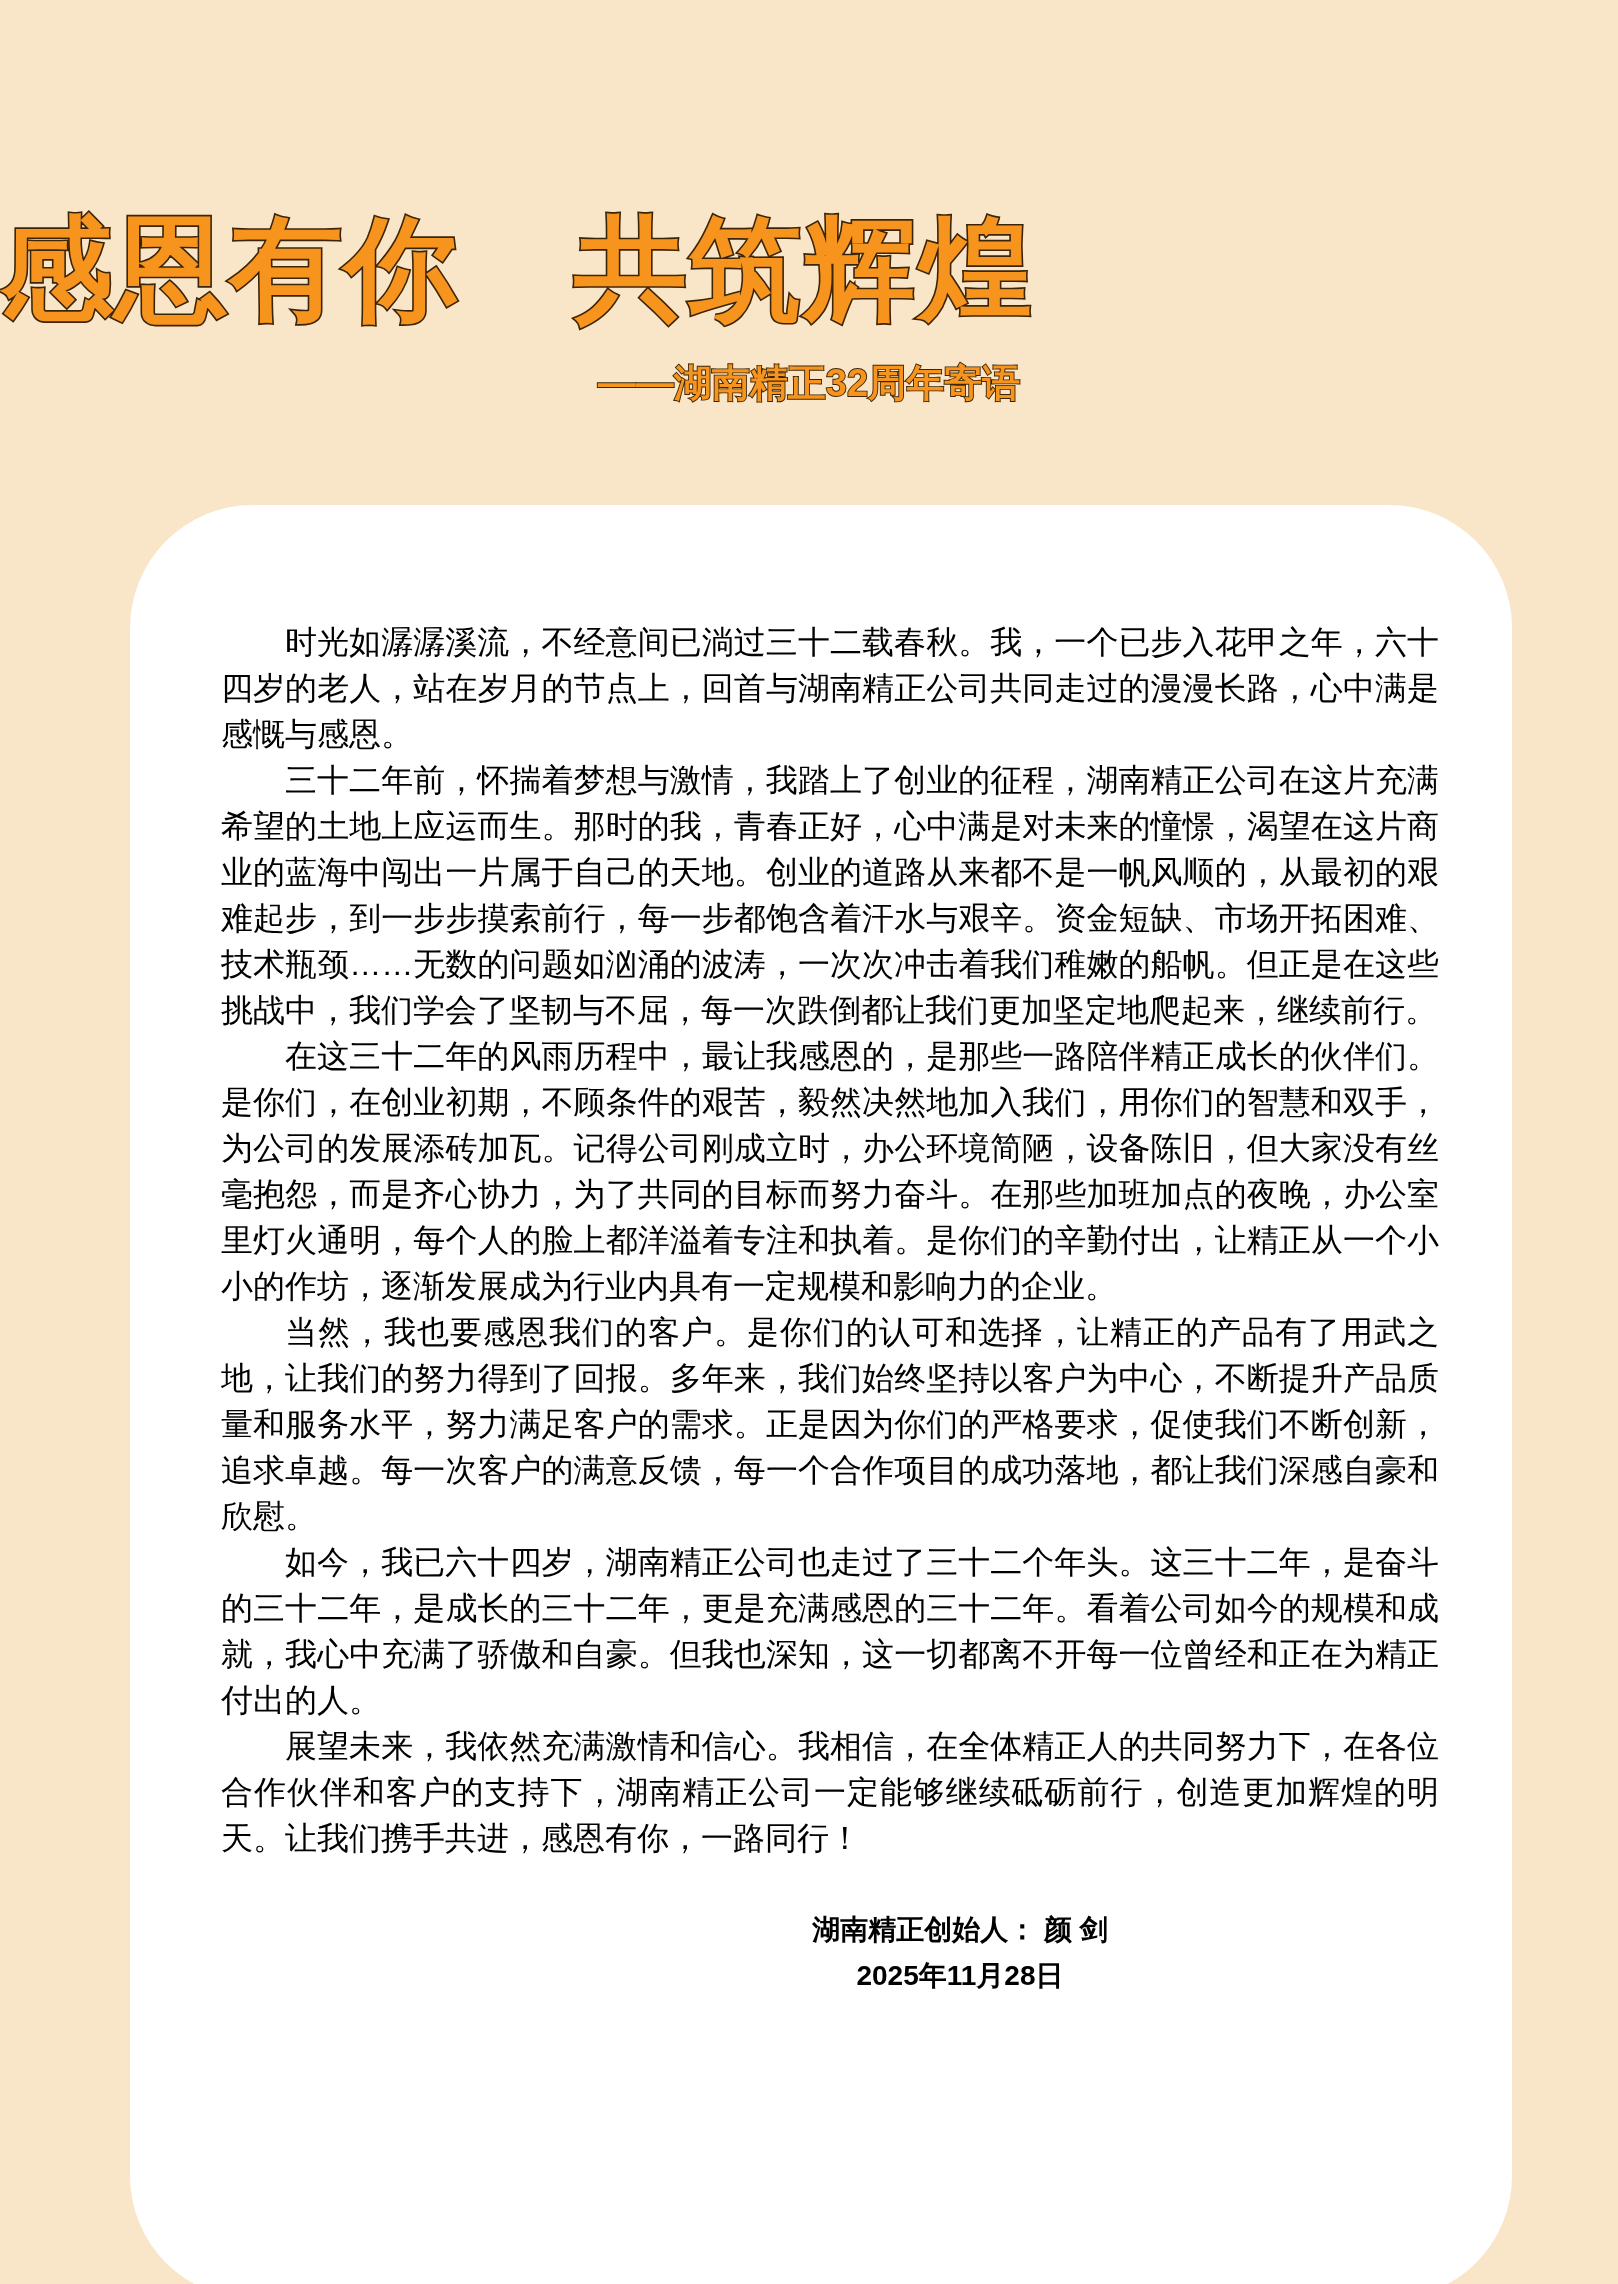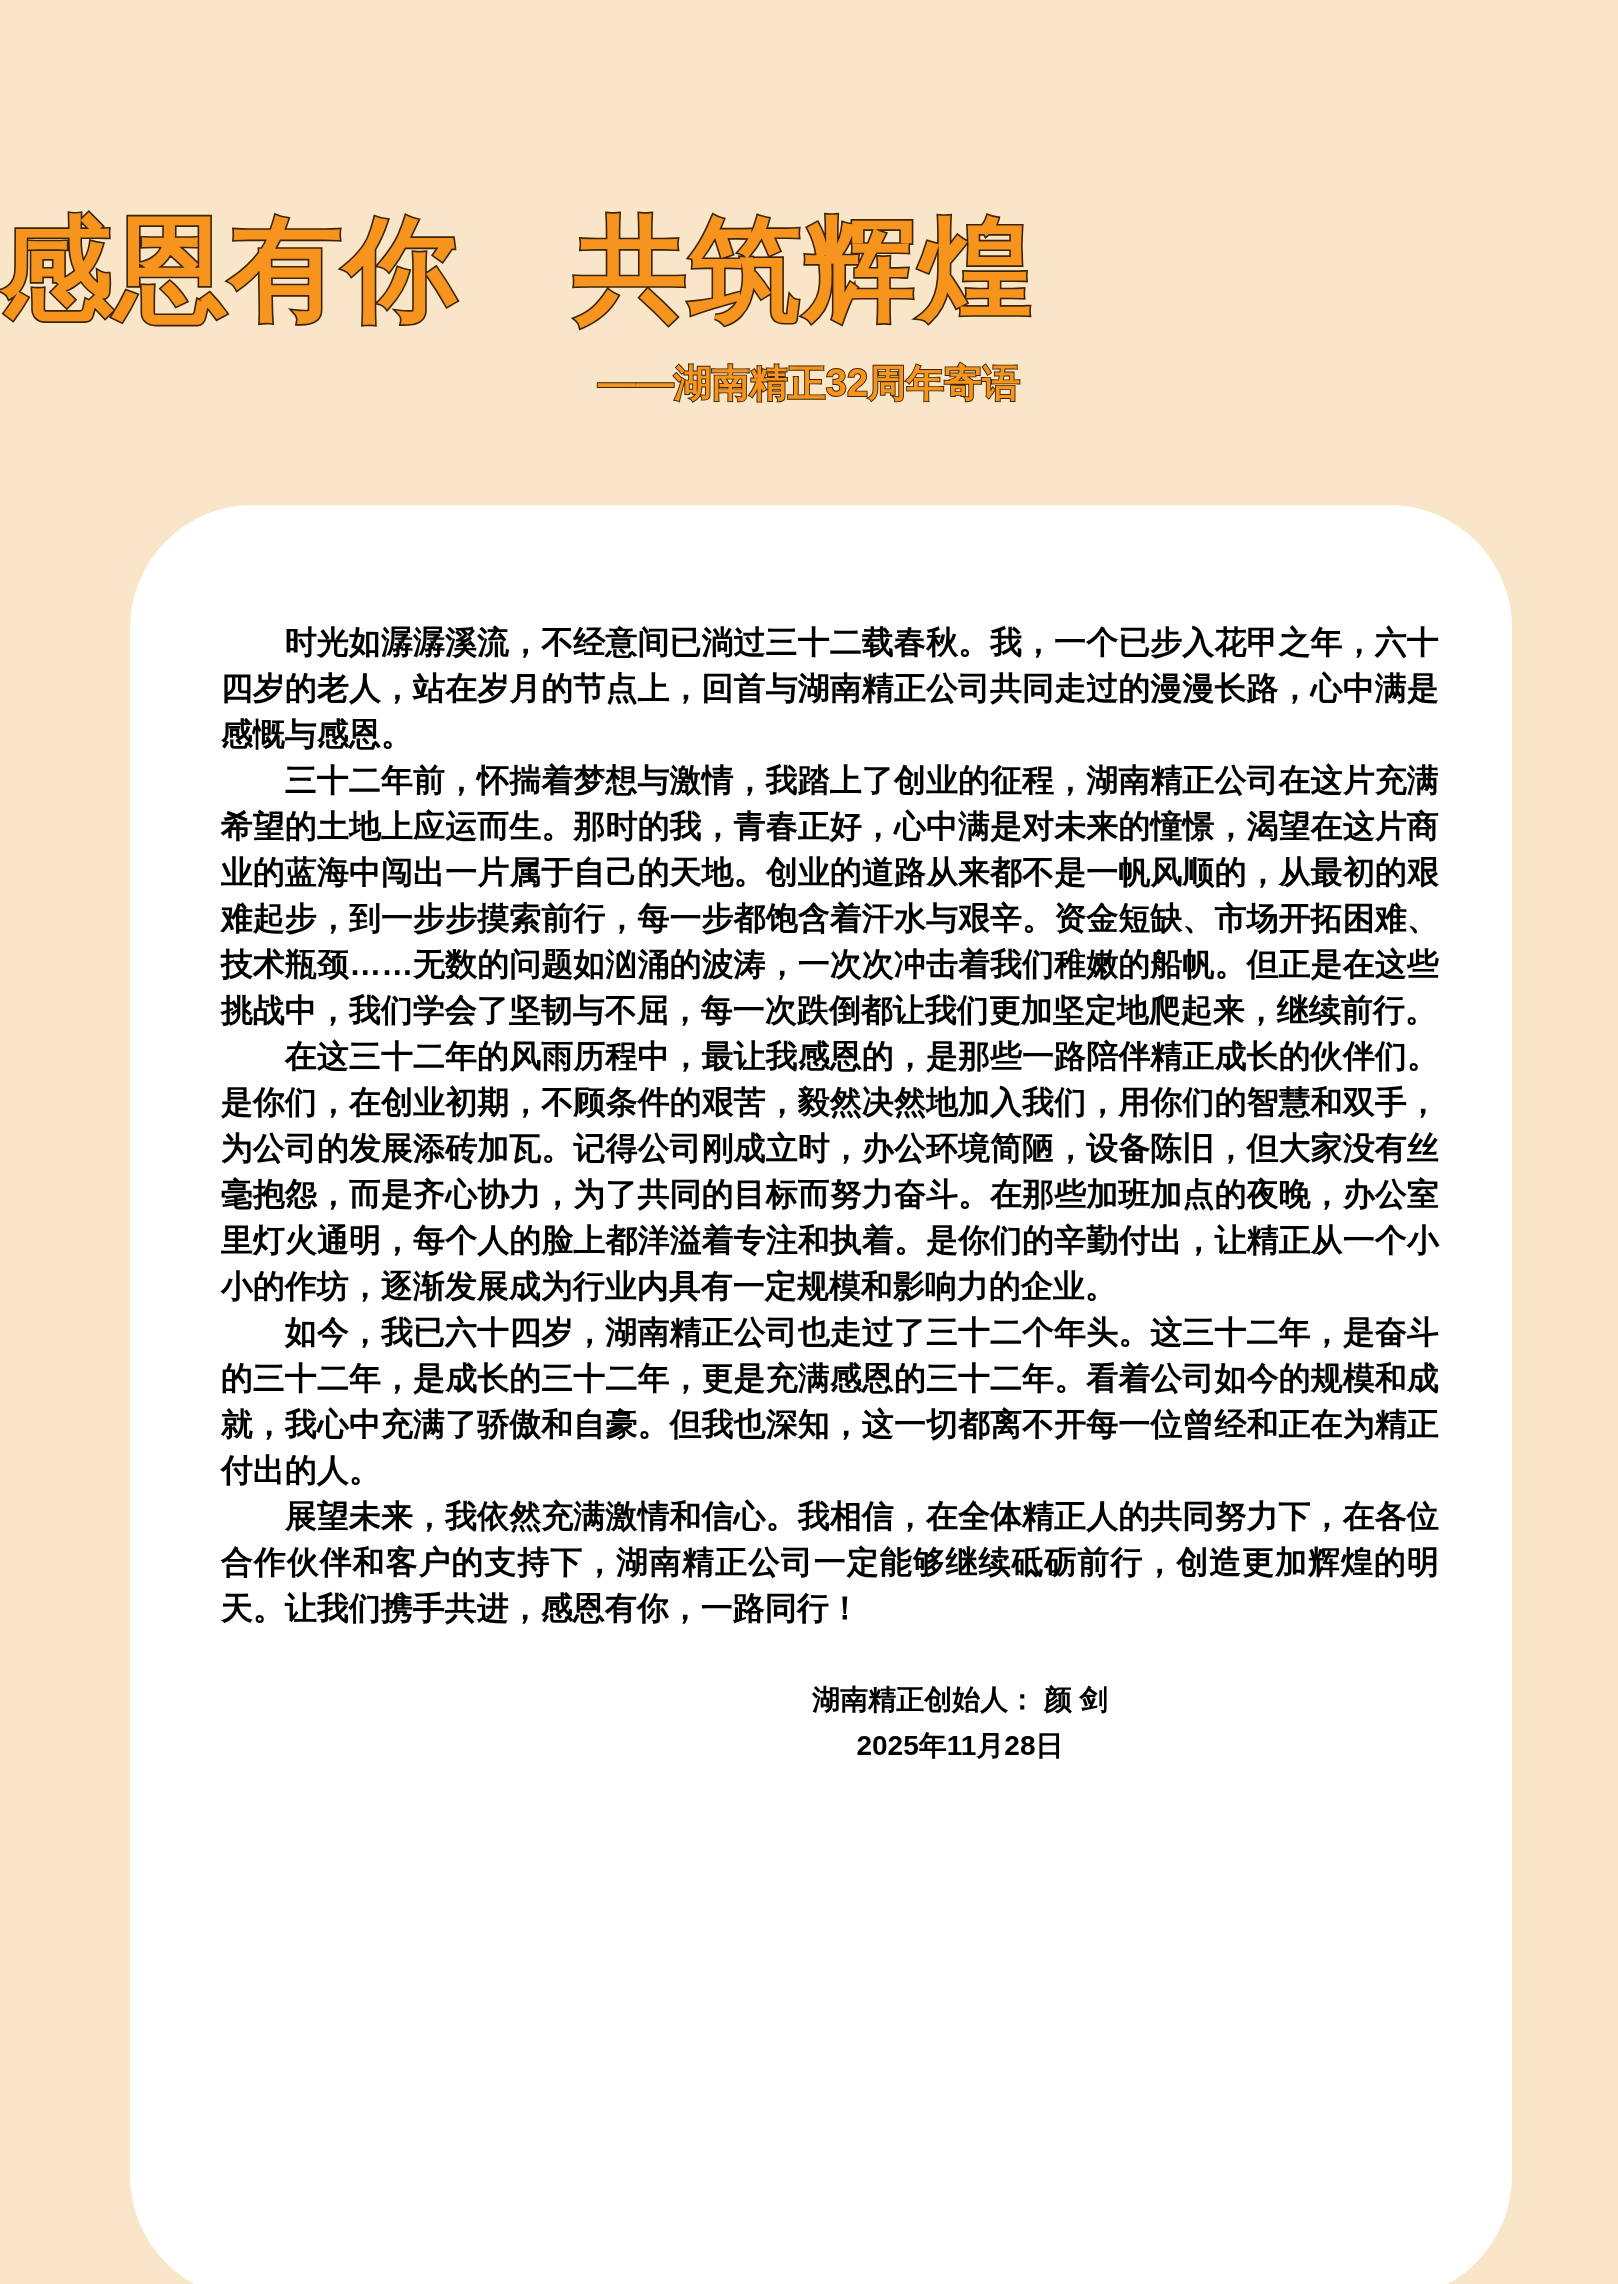--- a/index.html
+++ b/index.html
@@ -43,21 +43,21 @@
     margin-left:130px;
     width:1382px;
     height:1794px;
     background:var(--card);
     border-radius:123px;
     padding:114px 73px 69px 91px;
   }
   .letter-body p{
     font-size:32px;
     line-height:46px;
-    font-weight:bold;
+    font-weight:normal;
     color:var(--ink);
     text-indent:2em;
     text-align:justify;
   }
   .signature-block{
     margin-top:46px;
     margin-left:260px;
     text-align:center;
   }
   .signature-block div{
@@ -72,20 +72,21 @@
 <body>
 
 <h1 class="poster-title">感恩有你　共筑辉煌</h1>
 <h2 class="poster-subtitle">——湖南精正32周年寄语</h2>
 
 <div class="letter-card">
   <div class="letter-body">
     <p>时光如潺潺溪流，不经意间已淌过三十二载春秋。我，一个已步入花甲之年，六十四岁的老人，站在岁月的节点上，回首与湖南精正公司共同走过的漫漫长路，心中满是感慨与感恩。</p>
     <p>三十二年前，怀揣着梦想与激情，我踏上了创业的征程，湖南精正公司在这片充满希望的土地上应运而生。那时的我，青春正好，心中满是对未来的憧憬，渴望在这片商业的蓝海中闯出一片属于自己的天地。创业的道路从来都不是一帆风顺的，从最初的艰难起步，到一步步摸索前行，每一步都饱含着汗水与艰辛。资金短缺、市场开拓困难、技术瓶颈……无数的问题如汹涌的波涛，一次次冲击着我们稚嫩的船帆。但正是在这些挑战中，我们学会了坚韧与不屈，每一次跌倒都让我们更加坚定地爬起来，继续前行。</p>
     <p>在这三十二年的风雨历程中，最让我感恩的，是那些一路陪伴精正成长的伙伴们。是你们，在创业初期，不顾条件的艰苦，毅然决然地加入我们，用你们的智慧和双手，为公司的发展添砖加瓦。记得公司刚成立时，办公环境简陋，设备陈旧，但大家没有丝毫抱怨，而是齐心协力，为了共同的目标而努力奋斗。在那些加班加点的夜晚，办公室里灯火通明，每个人的脸上都洋溢着专注和执着。是你们的辛勤付出，让精正从一个小小的作坊，逐渐发展成为行业内具有一定规模和影响力的企业。</p>
+    <p>当然，我也要感恩我们的客户。是你们的认可和选择，让精正的产品有了用武之地，让我们的努力得到了回报。多年来，我们始终坚持以客户为中心，不断提升产品质量和服务水平，努力满足客户的需求。正是因为你们的严格要求，促使我们不断创新，追求卓越。每一次客户的满意反馈，每一个合作项目的成功落地，都让我们深感自豪和欣慰。</p>
     <p>如今，我已六十四岁，湖南精正公司也走过了三十二个年头。这三十二年，是奋斗的三十二年，是成长的三十二年，更是充满感恩的三十二年。看着公司如今的规模和成就，我心中充满了骄傲和自豪。但我也深知，这一切都离不开每一位曾经和正在为精正付出的人。</p>
     <p>展望未来，我依然充满激情和信心。我相信，在全体精正人的共同努力下，在各位合作伙伴和客户的支持下，湖南精正公司一定能够继续砥砺前行，创造更加辉煌的明天。让我们携手共进，感恩有你，一路同行！</p>
   </div>
   <div class="signature-block">
     <div>湖南精正创始人： 颜 剑</div>
     <div>2025年11月28日</div>
   </div>
 </div>
 
 

